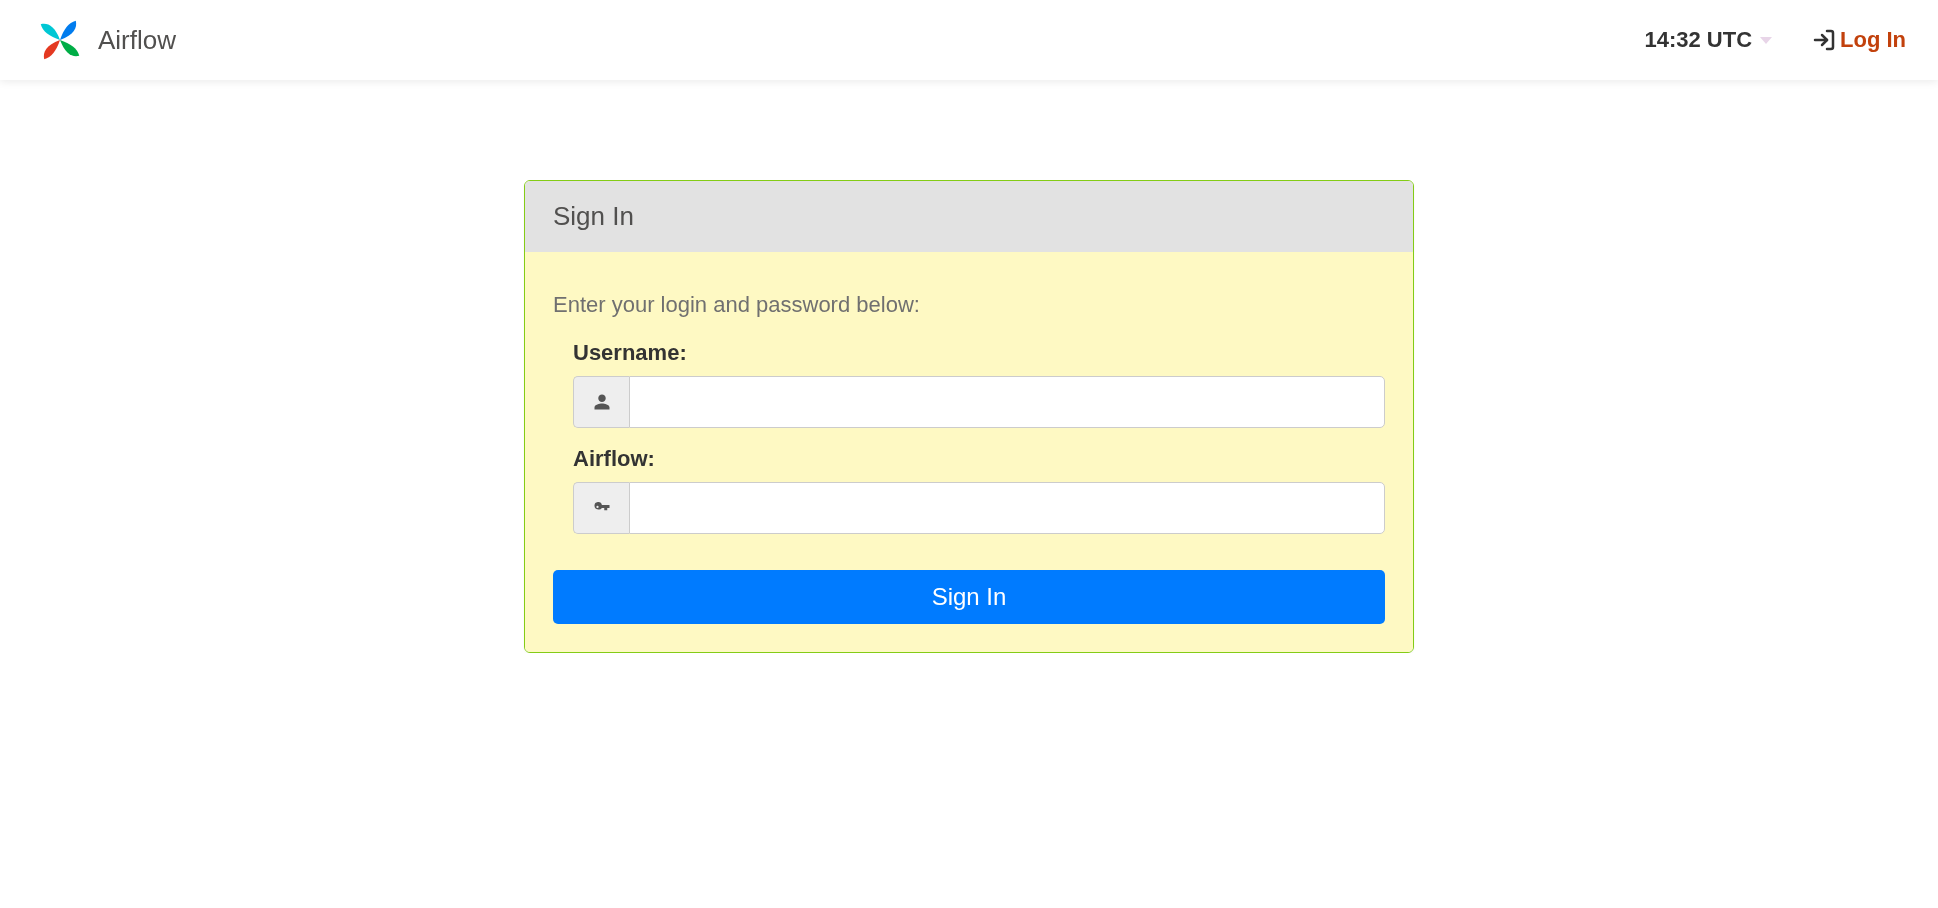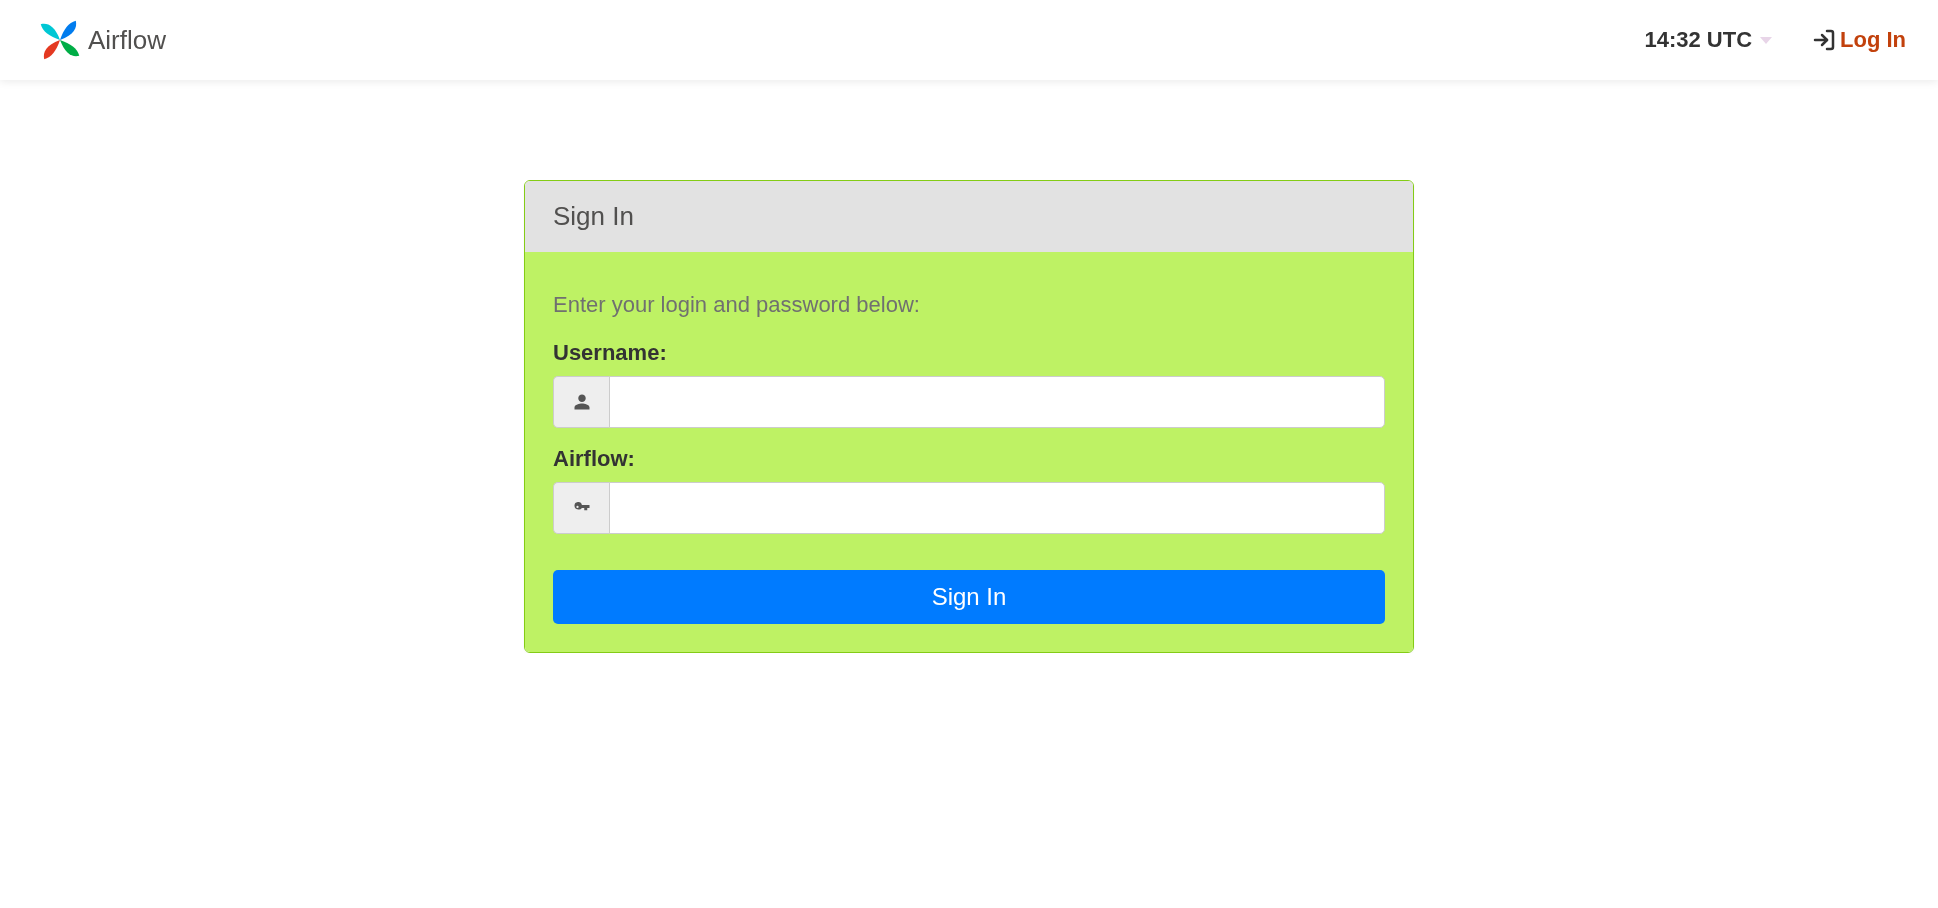--- a/index.html
+++ b/index.html
@@ -17,20 +17,21 @@
       align-items: center;
       justify-content: space-between;
       padding: 12px 32px;
       background: #fff;
       box-shadow: 0 2px 8px rgba(0,0,0,0.08);
       height: 80px;
     }
     .navbar-left {
       display: flex;
       align-items: center;
+      gap: 10px;
     }
     .logo {
       width: 56px;
       height: 56px;
     }
     .brand-name {
       font-size: 26px;
       color: #51504f;
       font-weight: 400;
     }
@@ -83,29 +84,30 @@
     }
     .panel-heading {
       background: #e2e2e2;
       padding: 20px 28px;
       font-size: 26px;
       color: #51504f;
       font-weight: 400;
     }
     .panel-body {
       padding: 40px 28px 28px;
-      background: #bef264;
+      background: #fef9c3;
     }
     .help-text {
       font-size: 22px;
       color: #707070;
       margin-bottom: 22px;
     }
     .form-group {
       margin-bottom: 18px;
+      margin-left: 20px;
     }
     .form-label {
       display: block;
       font-size: 22px;
       font-weight: 700;
       color: #333;
       margin-bottom: 10px;
     }
     .input-group {
       display: flex;

